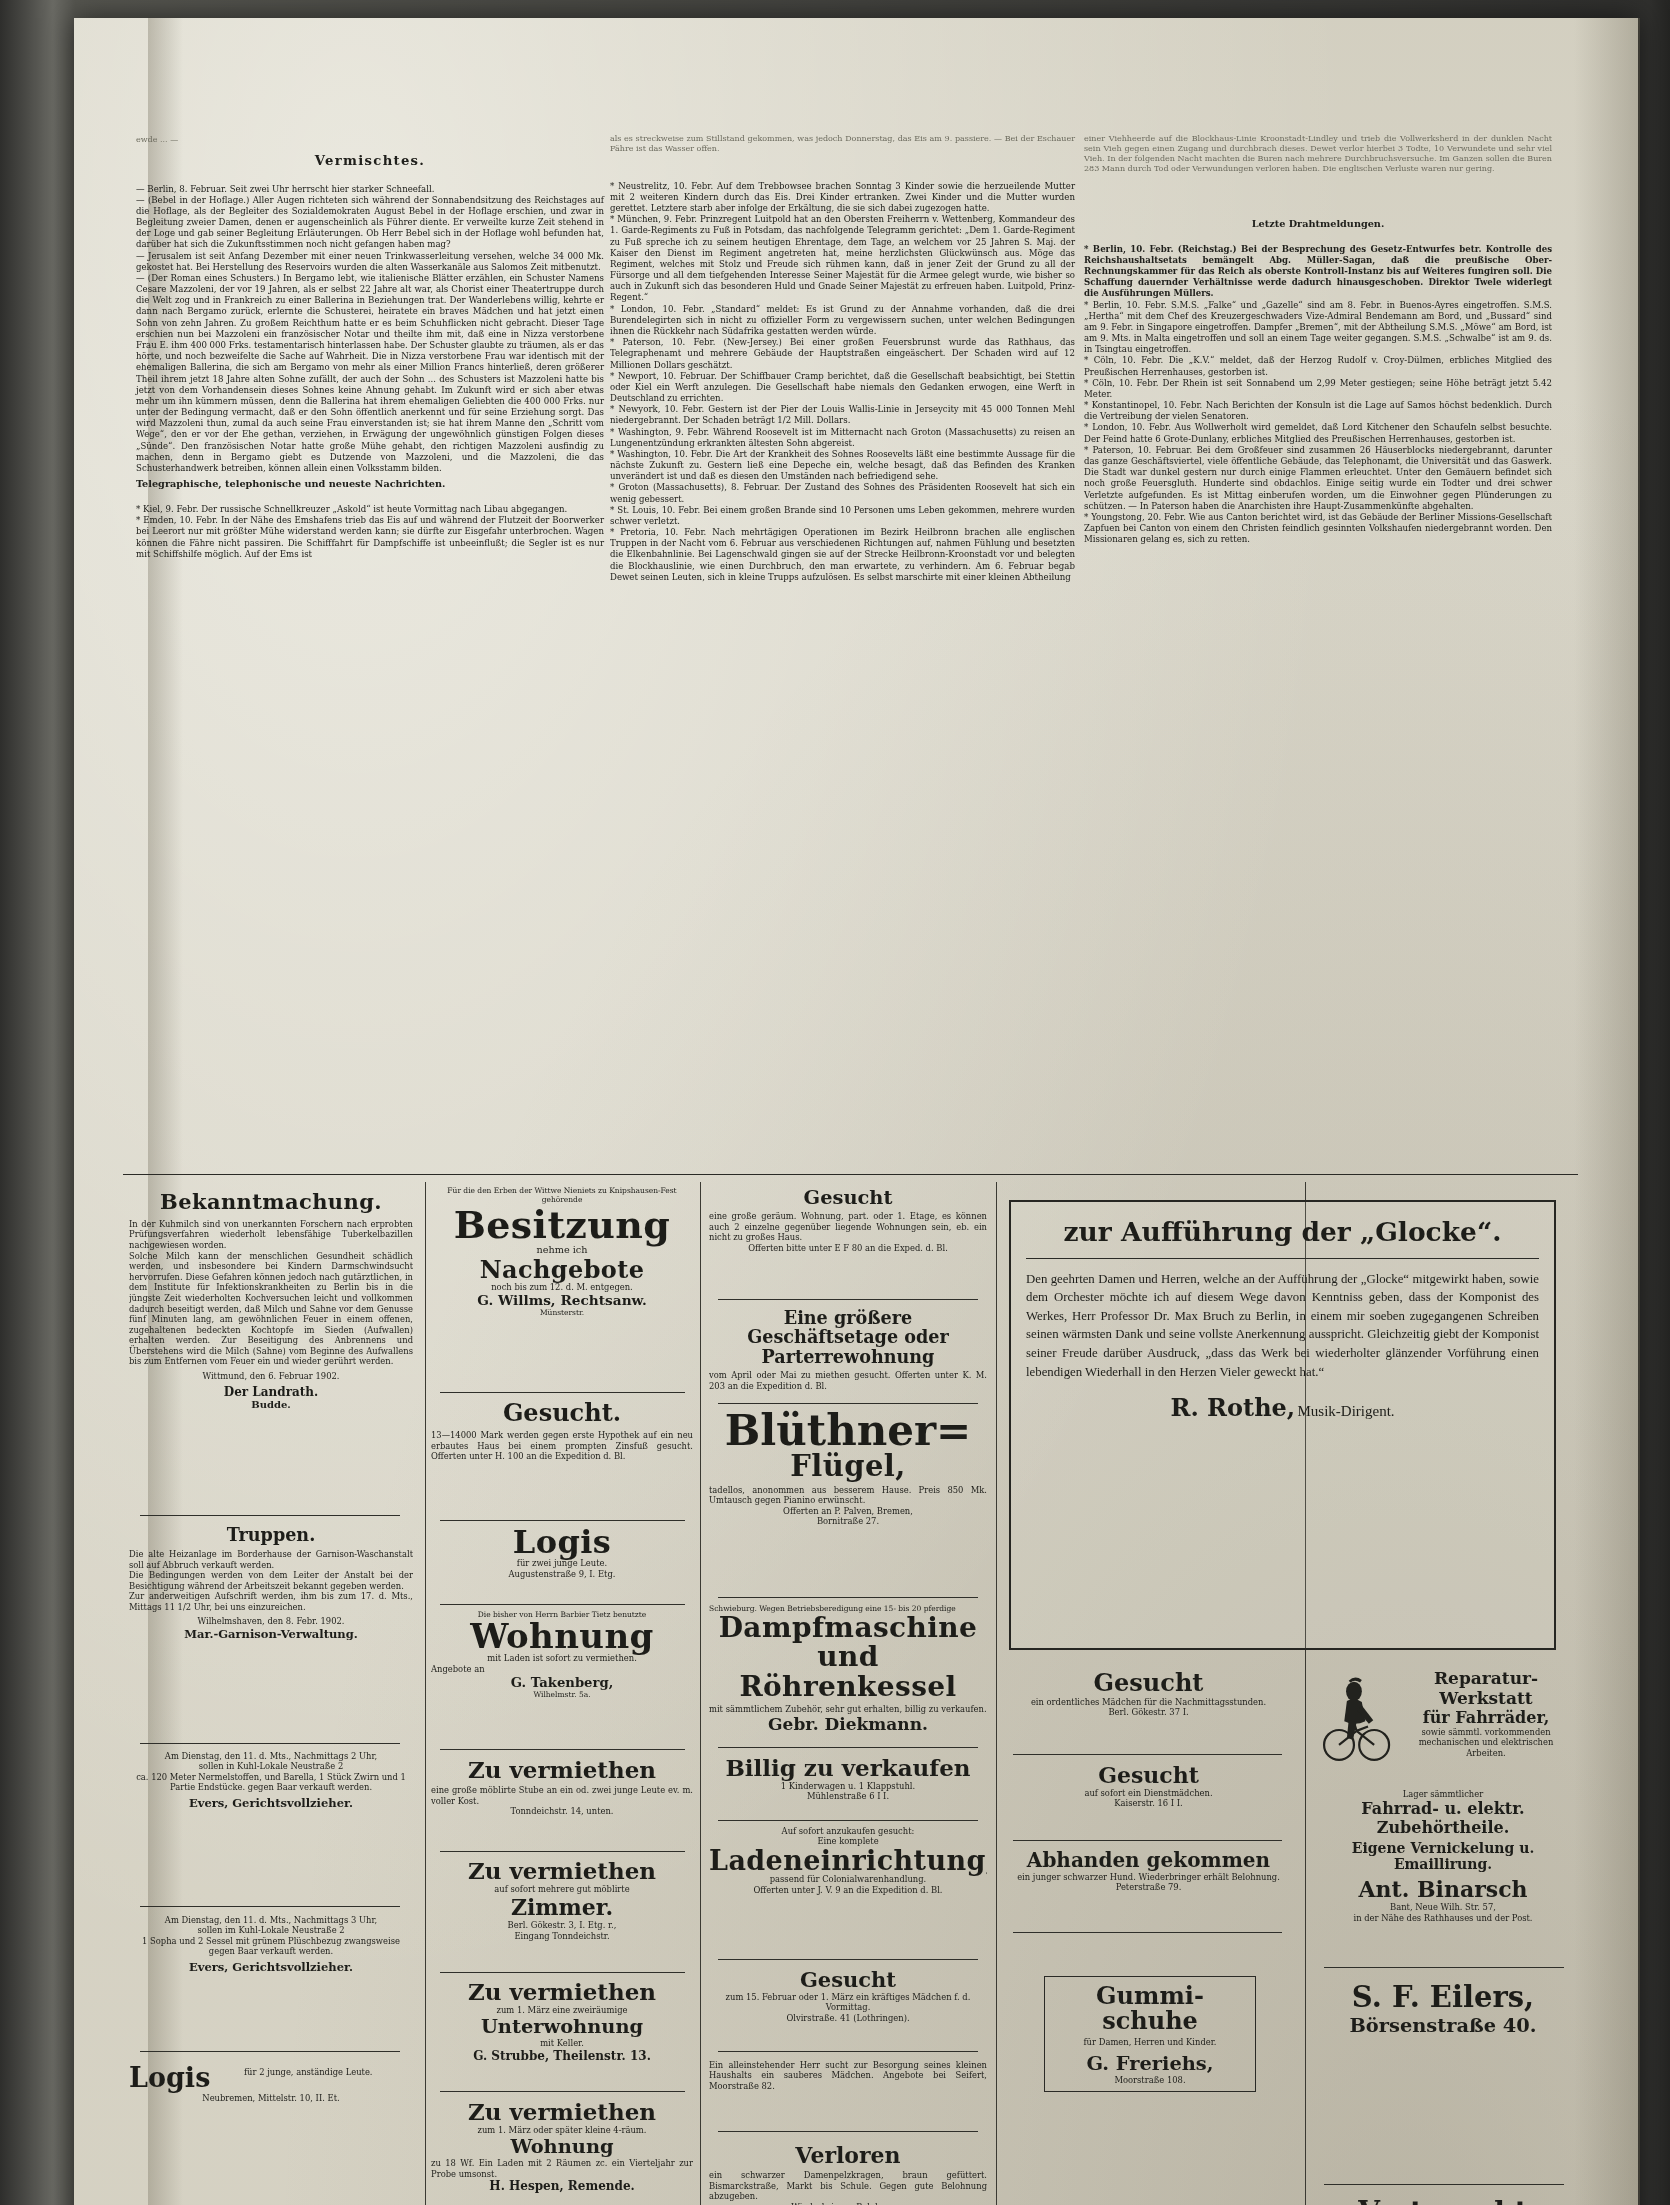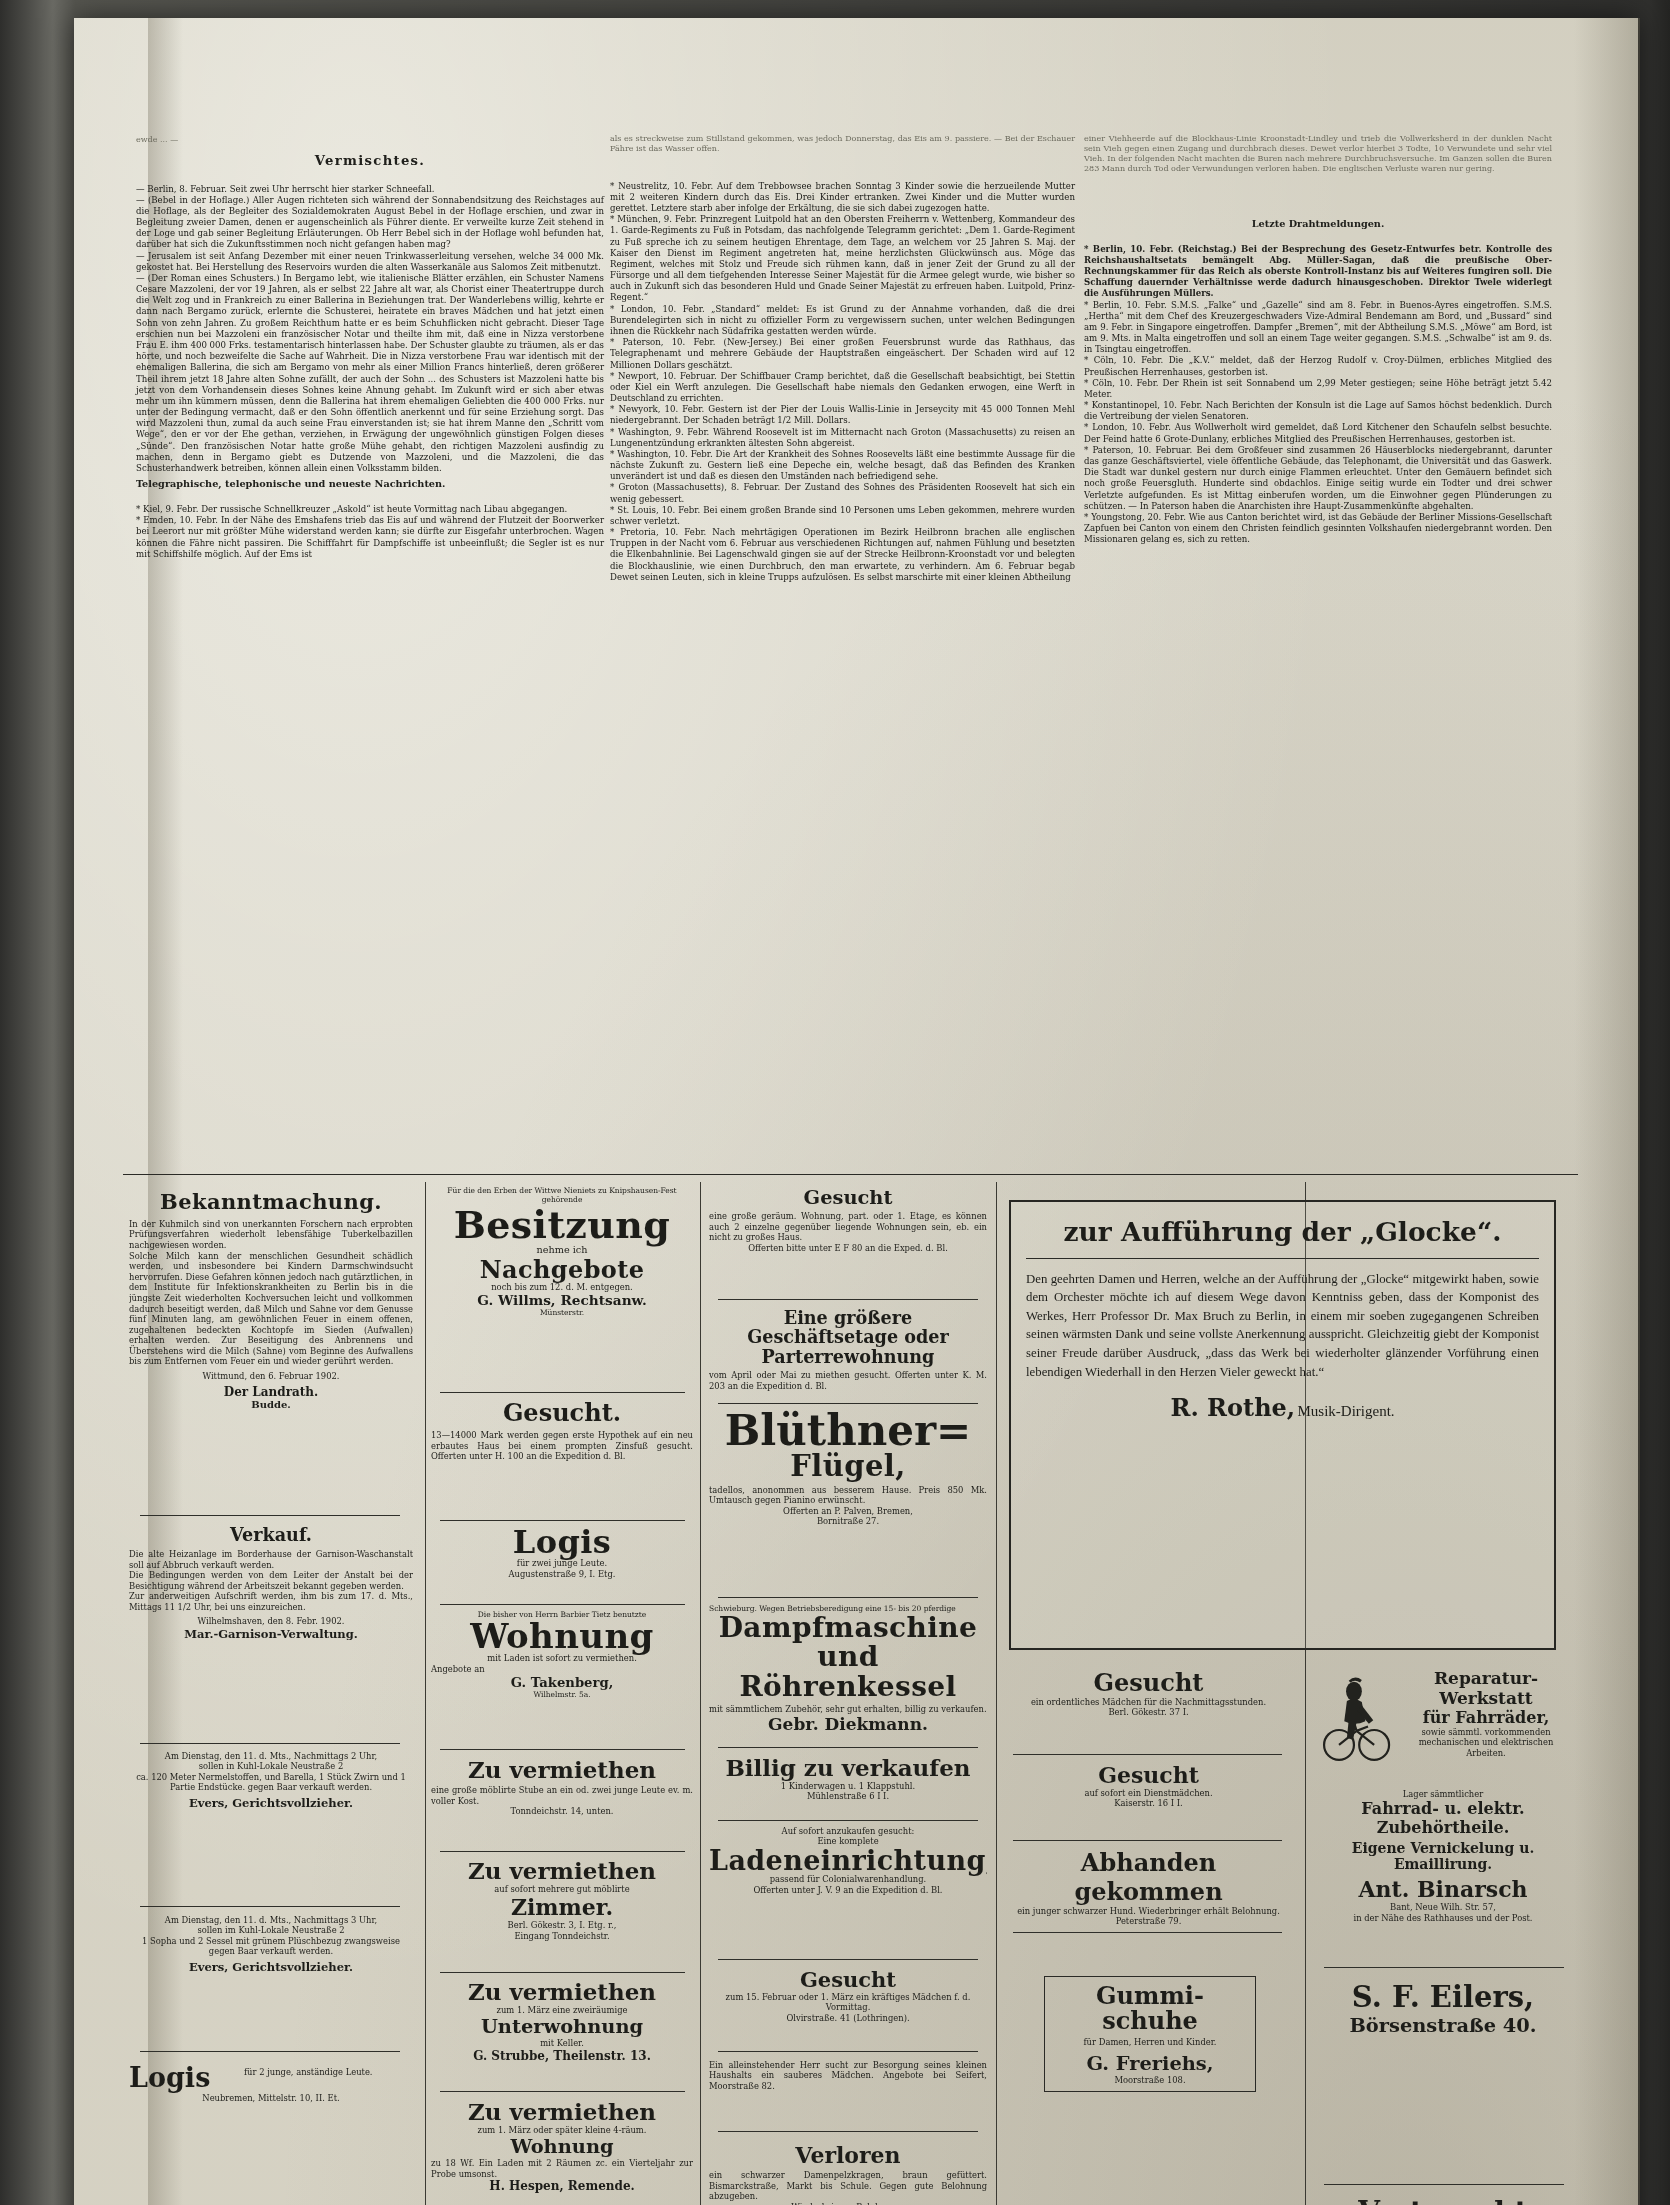--- a/index.html
+++ b/index.html
@@ -216,21 +216,21 @@
       <span class="t frak" style="font-size:21px; letter-spacing:0.4px;">Bekanntmachung.</span>
       <div class="sml" style="margin-top:5.3px;">In der Kuhmilch sind von unerkannten Forschern nach erprobten Prüfungsverfahren wiederholt lebensfähige Tuberkelbazillen nachgewiesen worden.
 Solche Milch kann der menschlichen Gesundheit schädlich werden, und insbesondere bei Kindern Darmschwindsucht hervorrufen. Diese Gefahren können jedoch nach gutärztlichen, in dem Institute für Infektionskrankheiten zu Berlin bis in die jüngste Zeit wiederholten Kochversuchen leicht und vollkommen dadurch beseitigt werden, daß Milch und Sahne vor dem Genusse fünf Minuten lang, am gewöhnlichen Feuer in einem offenen, zugehaltenen bedeckten Kochtopfe im Sieden (Aufwallen) erhalten werden. Zur Beseitigung des Anbrennens und Überstehens wird die Milch (Sahne) vom Beginne des Aufwallens bis zum Entfernen vom Feuer ein und wieder gerührt werden.</div>
       <div class="sml ctr" style="margin-top:4.4px;">Wittmund, den 6. Februar 1902.</div>
       <div class="ctr frak" style="font-size:12px; margin-top:2.6px;">Der Landrath.</div>
       <div class="ctr frak" style="font-size:10px;">Budde.</div>
     </div>
     <div class="rule-thin" style="left:66px; top:1497px; width:260px;"></div>
 
     <div class="ad" style="left:55px; top:1506px; width:284px;">
-      <span class="t frak" style="font-size:17.6px;">Verkauf.</span>
+      <span class="t frak" style="font-size:17.6px;">Truppen.</span>
       <div class="sml" style="margin-top:4.4px;">Die alte Heizanlage im Borderhause der Garnison-Waschanstalt soll auf Abbruch verkauft werden.
 Die Bedingungen werden von dem Leiter der Anstalt bei der Besichtigung während der Arbeitszeit bekannt gegeben werden.
 Zur anderweitigen Aufschrift werden, ihm bis zum 17. d. Mts., Mittags 11 1/2 Uhr, bei uns einzureichen.</div>
       <div class="sml ctr" style="margin-top:3.5px;">Wilhelmshaven, den 8. Febr. 1902.</div>
       <div class="ctr frak" style="font-size:11.5px;">Mar.-Garnison-Verwaltung.</div>
     </div>
     <div class="rule-thin" style="left:66px; top:1725px; width:260px;"></div>
 
     <div class="ad" style="left:55px; top:1733px; width:284px;">
       <div class="sml ctr">Am Dienstag, den 11. d. Mts., Nachmittags 2 Uhr,
@@ -407,21 +407,21 @@
     <div class="rule-thin" style="left:939px; top:1736px; width:269px;"></div>
 
     <div class="ad" style="left:931px; top:1744px; width:287px;">
       <span class="t frak" style="font-size:22px;">Gesucht</span>
       <div class="sml ctr">auf sofort ein Dienstmädchen.</div>
       <div class="sml ctr">Kaiserstr. 16 I I.</div>
     </div>
     <div class="rule-thin" style="left:939px; top:1822px; width:269px;"></div>
 
     <div class="ad" style="left:931px; top:1830px; width:287px;">
-      <span class="t frak" style="font-size:24px;">Abhanden gekommen</span>
+      <span class="t frak" style="font-size:20px;">Abhanden gekommen</span>
       <div class="sml ctr">ein junger schwarzer Hund. Wiederbringer erhält Belohnung.</div>
       <div class="sml ctr">Peterstraße 79.</div>
     </div>
     <div class="rule-thin" style="left:939px; top:1914px; width:269px;"></div>
 
     <div class="ad boxed" style="left:970px; top:1958px; width:212px;">
       <span class="t frak" style="font-size:24px; line-height:1.05;">Gummi-
 schuhe</span>
       <div class="sml ctr" style="margin-top:3.5px;">für Damen, Herren und Kinder.</div>
       <div class="ctr frak" style="font-size:19.4px; margin-top:4.4px;">G. Freriehs,</div>

